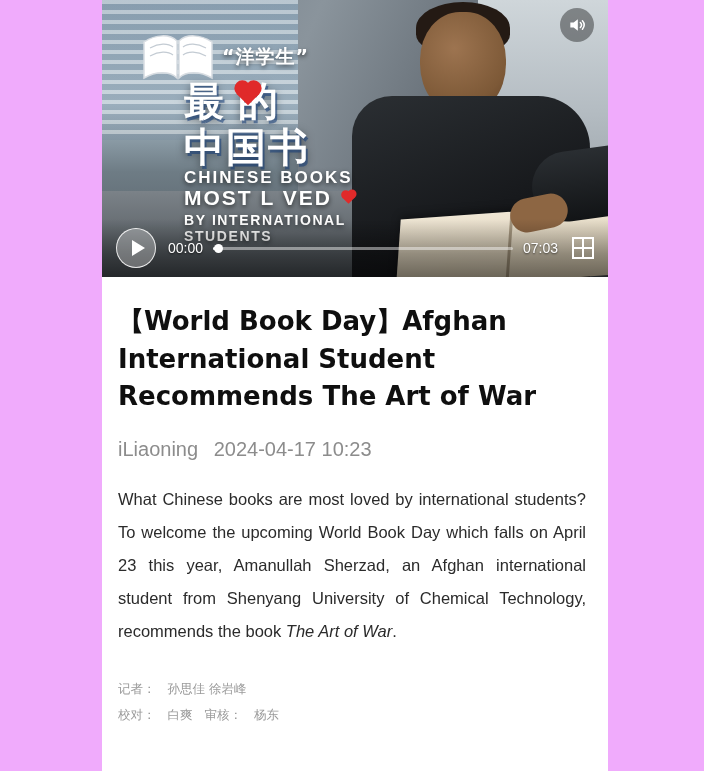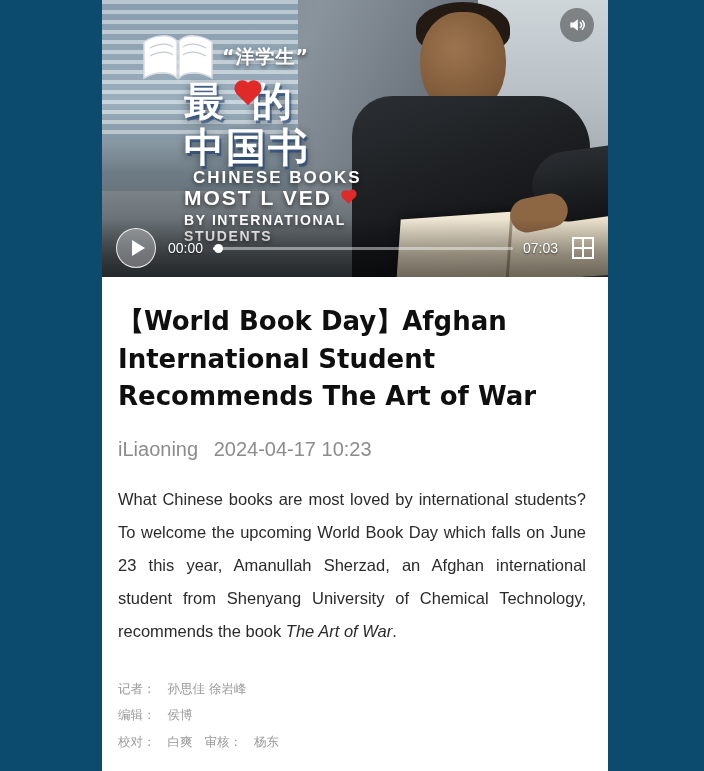--- a/index.html
+++ b/index.html
@@ -6,21 +6,21 @@
     margin: 0;
     padding: 0;
     background: #e9edf2;
     font-family: "Liberation Sans", sans-serif;
   }
   #page {
     position: relative;
     width: 704px;
     height: 771px;
     overflow: hidden;
-    background: #0c4a6e;
+    background: #f0abfc;
   }
   .article-card {
     position: absolute;
     left: 102px;
     top: 0;
     width: 506px;
     min-height: 771px;
     background: #ffffff;
     overflow: hidden;
   }
@@ -145,21 +145,21 @@
     font-family: "DejaVu Sans", sans-serif;
   }
   .cn-big1, .cn-big2 {
     position: absolute;
     left: 44px;
     font-size: 40px;
     font-weight: bold;
     color: #ffffff;
     letter-spacing: 2px;
     text-shadow: 2px 3px 0 rgba(20,60,120,.55), 0 3px 8px rgba(0,0,0,.5);
-    font-family: Liberation Mono, monospace;
+    font-family: Liberation Serif, serif;
   }
   .cn-big1 { top: 46px; }
   .cn-big2 { top: 92px; }
   .heart {
     position: absolute;
     left: 100px; top: 58px;
     width: 16px; height: 16px;
     background: #e02a2a;
     transform: rotate(-45deg);
   }
@@ -173,21 +173,21 @@
   .heart::before { top: -8px; left: 0; }
   .heart::after  { top: 0; left: 8px; }
   .en1, .en2, .en3 {
     position: absolute;
     left: 44px;
     color: #ffffff;
     font-weight: bold;
     text-shadow: 0 2px 5px rgba(0,0,0,.65);
     font-family: "Liberation Sans", sans-serif;
   }
-  .en1 { top: 140px; font-size: 17px; letter-spacing: 2px; margin-left: 9px; }
+  .en1 { top: 140px; font-size: 17px; letter-spacing: 2px; }
   .en2 { top: 158px; font-size: 21px; letter-spacing: 2px; }
   .en3 { top: 184px; font-size: 14px; letter-spacing: 1.6px; }
   .heart2 {
     position: absolute;
     left: 204px; top: 165px;
     width: 9px; height: 9px;
     background: #e02a2a;
     transform: rotate(-45deg);
   }
   .heart2::before, .heart2::after {
@@ -395,29 +395,26 @@
     </div>
 
     <div class="article-body">
       <h1 class="headline">【World Book Day】Afghan International Student Recommends The Art of War</h1>
 
       <div class="meta">
         <span class="source">iLiaoning</span>
         <span>2024-04-17 10:23</span>
       </div>
 
-      <p class="paragraph"><span>What Chinese books are most loved by international students? To welcome the upcoming World Book Day which falls on June 23 this year, Amanullah Sherzad, an Afghan international student from Shenyang University of Chemical Technology, recommends the book </span><em>The Art of War</em><span>.</span></p>
+      <p class="paragraph"><span>What Chinese books are most loved by international students? To welcome the upcoming World Book Day which falls on April 23 this year, Amanullah Sherzad, an Afghan international student from Shenyang University of Chemical Technology, recommends the book </span><em>The Art of War</em><span>.</span></p>
 
       <div class="credits">
         <div class="credit-line">
           <span>记者：</span><span>孙思佳 徐岩峰</span>
         </div>
         <div class="credit-line">
-          <span>编辑：</span><span>侯博</span>
-        </div>
-        <div class="credit-line">
           <span>校对：</span><span>白爽</span><span>审核：</span><span>杨东</span>
         </div>
       </div>
     </div>
 
   </div>
 </div>
 
 </body></html>

